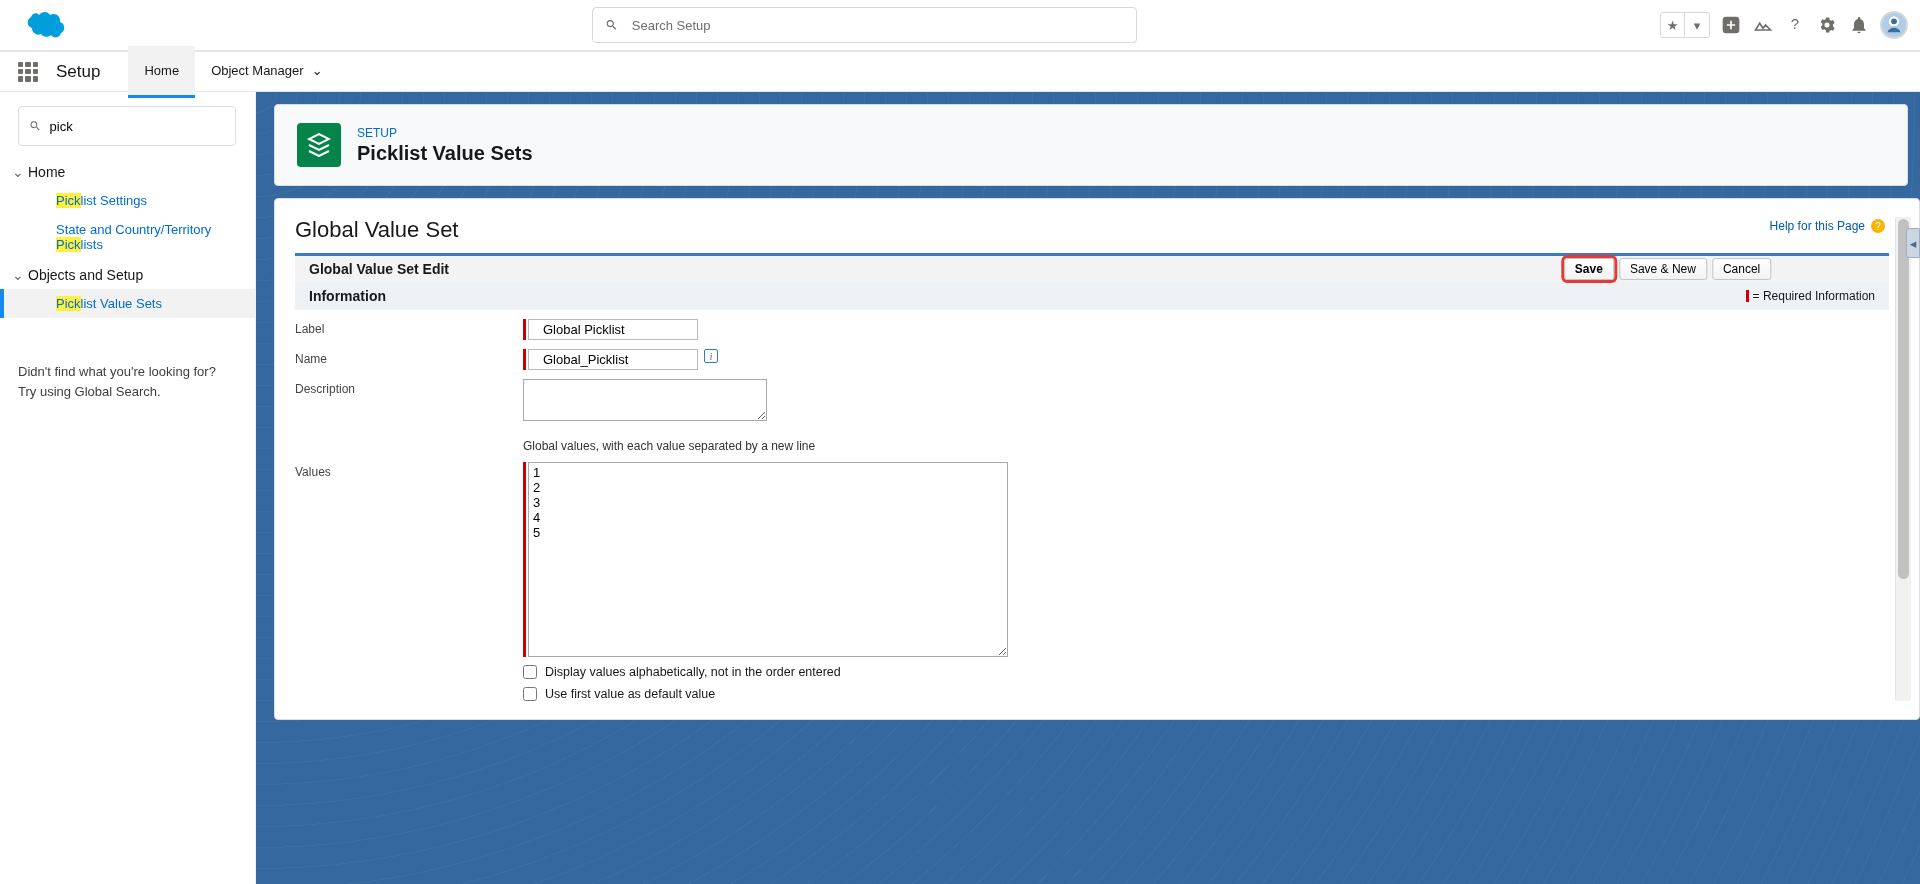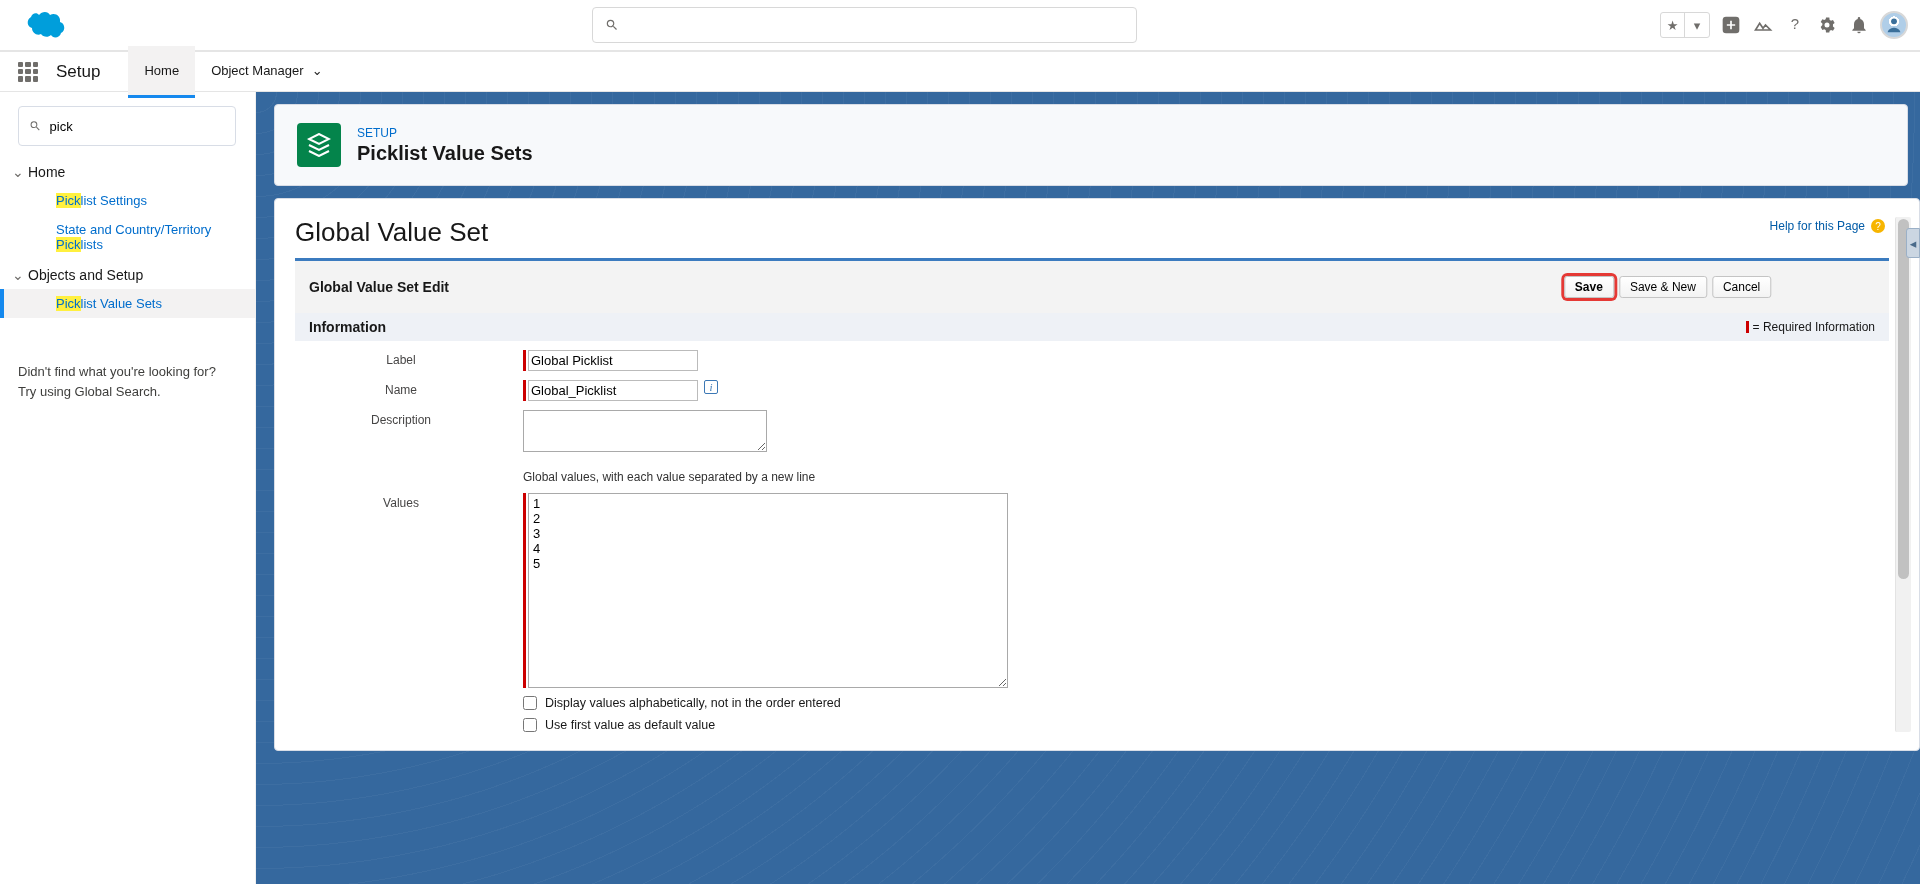--- a/index.html
+++ b/index.html
@@ -51,37 +51,37 @@
 .page-icon { width: 44px; height: 44px; border-radius: 4px; background: #04844B; display: flex; align-items: center; justify-content: center; }
 .page-icon svg { width: 24px; height: 24px; fill: #fff; }
 .page-h-titles .k { color: #006dcc; font-size: 12px; text-transform: uppercase; }
 .page-h-titles .t { font-size: 20px; font-weight: 700; margin-top: 2px; }
 
 .detail { background: #fff; border: 1px solid #d8dde6; border-radius: 4px; margin-top: 12px; margin-right: 0px; padding: 18px 8px 18px 20px; position: relative; z-index: 1; display: flex; }
 .detail-inner { flex: 1; }
 .scroll-col { width: 16px; background: #f1f1f1; border-left: 1px solid #e3e3e3; position: relative; border-radius: 2px; margin-left: 6px; }
 .scroll-thumb { position: absolute; left: 2px; right: 2px; top: 2px; height: 360px; background: #c1c1c1; border-radius: 6px; }
 
-.detail-title { font-size: 26px; margin-bottom: 10px; }
+.detail-title { font-size: 22px; margin-bottom: 10px; }
 .help-link { position: absolute; right: 34px; top: 20px; font-size: 12px; color: #015ba7; display: flex; align-items: center; gap: 6px; }
 .help-link .qm { width: 14px; height: 14px; border-radius: 50%; background: #f7b500; color: #fff; display: flex; align-items: center; justify-content: center; font-size: 10px; }
 
-.section-bar { border-top: 3px solid #3B7BBF; background: #f3f3f3; padding: 15px 14px; display: flex; align-items: center; font-weight: 700; font-size: 14px; }
+.section-bar { border-top: 3px solid #3B7BBF; background: #f3f3f3; padding: 2px 14px; display: flex; align-items: center; font-weight: 700; font-size: 14px; }
 .btn-row { margin-left: auto; transform: translateX(-50%); display: flex; gap: 5px; }
 .btn { border: 1px solid #c4c4c4; background: linear-gradient(#fff,#f3f3f3); border-radius: 3px; padding: 3px 10px; font-size: 12px; cursor: pointer; }
 .btn.boxed { box-shadow: 0 0 0 3px #e53935; font-weight: bold; }
 
 .info-bar { background: #eef1f6; padding: 6px 14px; font-weight: 700; font-size: 14px; display: flex; }
 .req-info { margin-left: auto; font-weight: 400; font-size: 12px; display: flex; align-items: center; gap: 4px; }
 .req-bar { display: inline-block; width: 3px; height: 12px; background: #c00; }
 
 .form-row { display: flex; align-items: flex-start; margin-top: 9px; }
-.form-label { width: 228px; text-align: center; padding-right: 16px; font-size: 12px; color: #464545; padding-top: 3px; }
+.form-label { width: 228px; text-align: left; padding-right: 16px; font-size: 12px; color: #464545; padding-top: 3px; }
 .req { border-left: 3px solid #c00; padding-left: 2px; display: inline-flex; }
-.txt-input { border: 1px solid #bbb; padding: 2px 2px; font-size: 13px; width: 170px; }
+.txt-input { border: 1px solid #bbb; padding: 2px 14px; font-size: 13px; width: 170px; }
 .txt-area { border: 1px solid #a9a9a9; resize: both; font-family: inherit; font-size: 13px; padding: 2px 4px; }
 .desc-area { width: 244px; height: 42px; }
 .values-area { width: 480px; height: 195px; }
 .info-i { display: inline-flex; width: 14px; height: 14px; border: 1px solid #3c78b5; border-radius: 2px; color: #3c78b5; font-family: serif; font-style: italic; font-size: 11px; align-items: center; justify-content: center; margin-left: 6px; }
 .hint { font-size: 12px; color: #333; margin: 18px 0 2px 228px; }
 .check-row { margin-left: 228px; margin-top: 8px; display: flex; align-items: center; gap: 8px; font-size: 12.5px; }
 .check-row input { width: 14px; height: 14px; }
 
 .side-pull { position: absolute; right: 0; top: 136px; width: 14px; height: 30px; background: #cbd6e2; border: 1px solid #9bb0c7; border-radius: 3px 0 0 3px; z-index: 3; display:flex; align-items:center; justify-content:center; color:#4a6a8a; }
 </style>
@@ -90,20 +90,21 @@
 
 <div class="global-header">
   <svg class="logo" viewBox="0 0 50 34">
       <path d="M21 7c3-4 9-4 11 0 5-3 11 1 10 7 5 1 6 9 1 11-1 5-8 6-10 2-3 3-8 2-10-1-4 2-9-1-9-6-5-1-6-8-1-11 1-4 6-5 8-2z"></path>
     </svg>
   <div class="search-wrap">
     <div class="global-search">
       <svg class="ico" viewBox="0 0 24 24">
           <path d="M15.5 14h-.79l-.28-.27A6.471 6.471 0 0016 9.5 6.5 6.5 0 109.5 16c1.61 0 3.09-.59 4.23-1.57l.27.28v.79l5 4.99L20.49 19l-4.99-5zm-6 0C7.01 14 5 11.99 5 9.5S7.01 5 9.5 5 14 7.01 14 9.5 11.99 14 9.5 14z"></path>
         </svg>
+      <input placeholder="Search Setup" style="">
     </div>
   </div>
   <div class="header-actions">
     <div class="fav-box">
       <span>★</span>
       <span>▾</span>
     </div>
     <div class="hdr-ico">
         <svg viewBox="0 0 24 24">
           <rect x="2" y="2" width="20" height="20" rx="4" fill="#706e6b"></rect>

